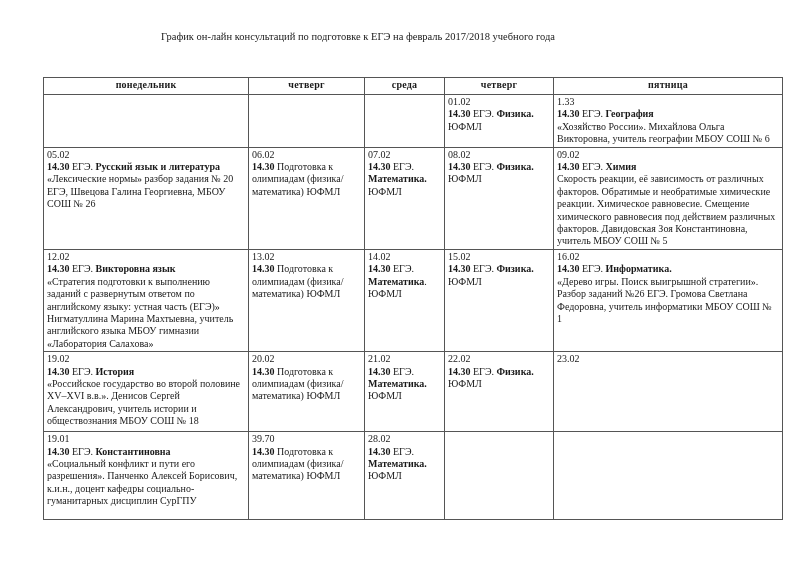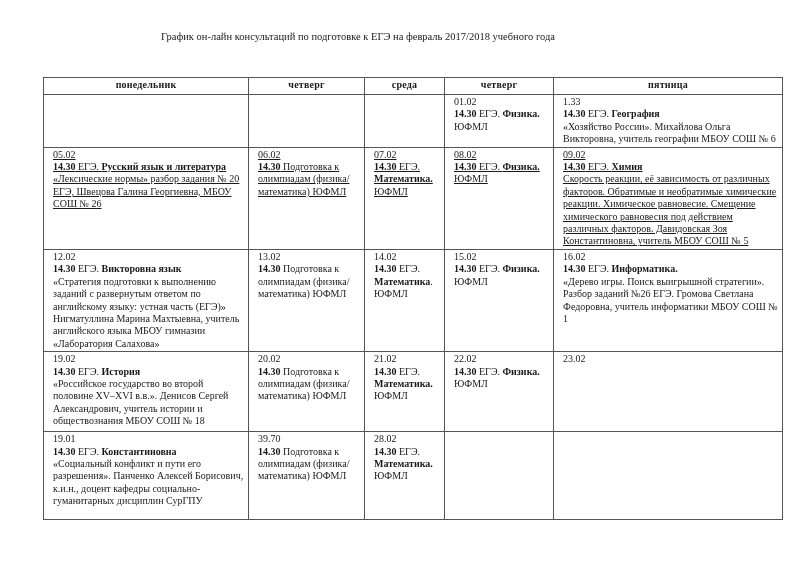--- a/index.html
+++ b/index.html
@@ -2,25 +2,25 @@
 <html><head>
 <meta charset="utf-8">
 <style>
   html, body { margin:0; padding:0; background:#ffffff; }
   body { width:800px; height:566px; position:relative; overflow:hidden;
          font-family:"Liberation Serif", "DejaVu Serif", serif; color:#1a1a1a; }
   .title { position:absolute; top:31px; left:0; width:716px; text-align:center;
            font-size:10.5px; }
   table { position:absolute; left:43px; top:41px; width:739px;
           border-collapse:collapse; table-layout:fixed; font-size:10px; line-height:12.4px;margin-top:36px; }
-  th, td { border:1px solid #555; vertical-align:top; padding:1px 3px 1px 9px; text-align:left; }
+  th, td { border:1px solid #555; vertical-align:top; padding:1px 3px 1px 3px; text-align:left; }
   th { font-weight:bold; text-align:center; height:14px; padding:1px 3px; letter-spacing:0.2px; }
   table { border:1.5px solid #444; }
   .row1 td { height:49px; }
-  .row2 td { height:98px;text-decoration:underline; }
+  .row2 td { height:98px; }
   .row3 td { height:98px; }
   .row4 td { height:77px; }
   .row5 td { height:85px; }
   .time { font-weight:bold; }
   .subj { font-weight:bold; }
   .line { display:block; }
 </style>
 </head>
 <body>
 

